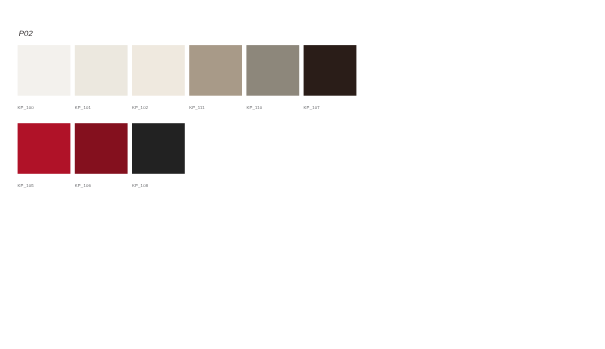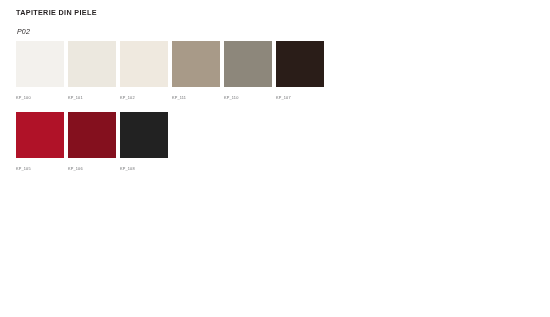--- a/index.html
+++ b/index.html
@@ -77,21 +77,20 @@
     color: #6d6e71;
     white-space: nowrap;
     line-height: 6px;
   }
 </style>
 </head>
 <body>
 
 <div class="page">
 
-  <div class="page-title">TAPITERIE DIN PIELE</div>
 
   <div class="section-code">P02</div>
 
   <div class="swatch-grid">
 
     <div class="swatch-row">
       <div class="swatch-cell">
         <span class="swatch-chip" style="background-color: rgb(243, 241, 237);"></span>
         <div class="swatch-label">KP_100</div>
       </div>

